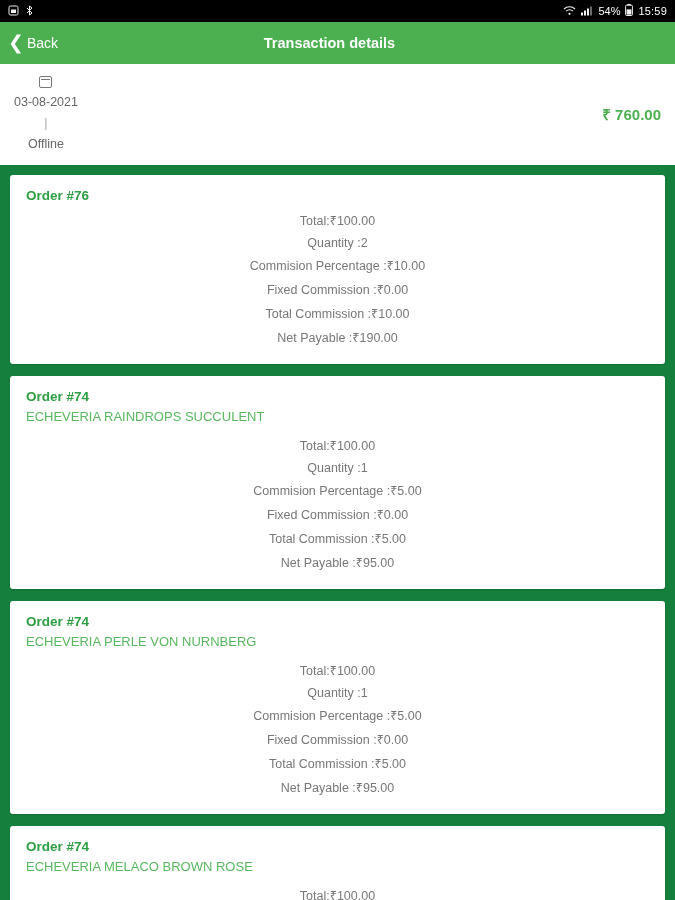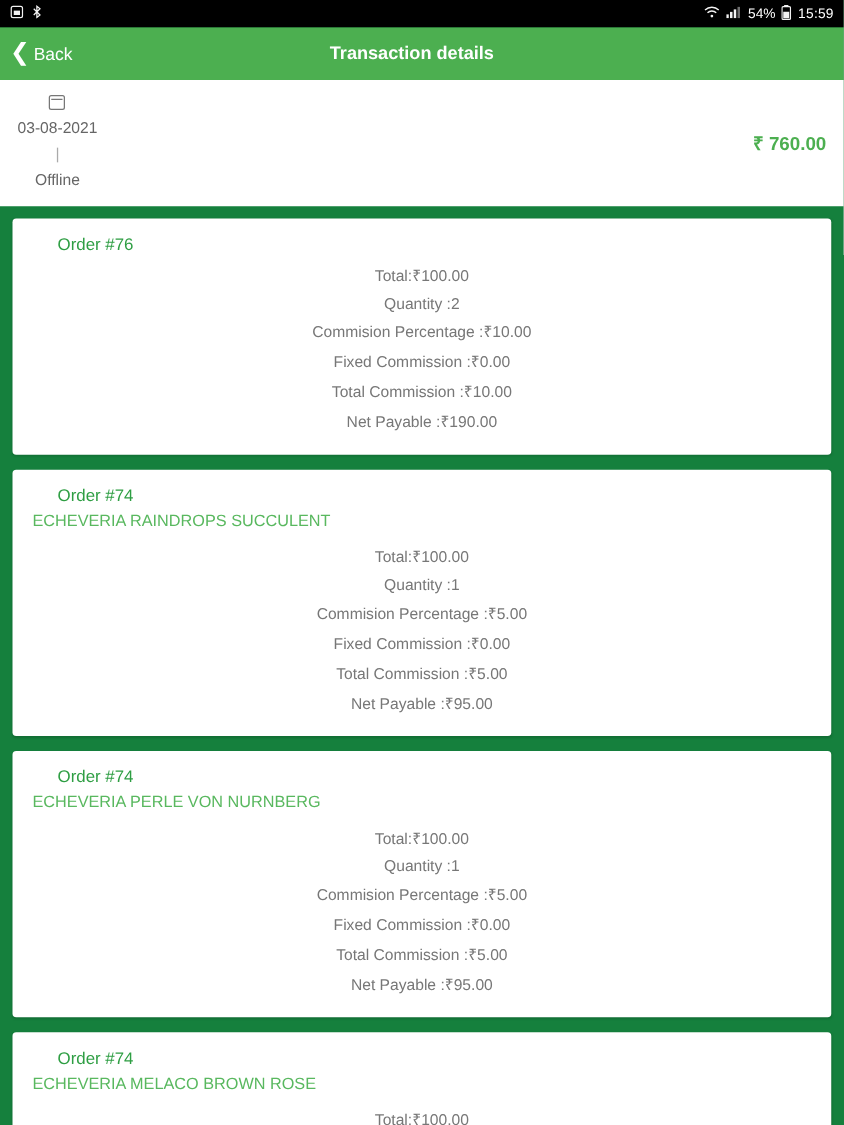--- a/index.html
+++ b/index.html
@@ -149,23 +149,22 @@
   .card {
     background: #fff;
     border-radius: 3px;
     padding: 13px 16px 15px 16px;
     margin-bottom: 12px;
     box-shadow: 0 1px 2px rgba(0,0,0,.16);
   }
   .order-no {
     color: #2e9e43;
     font-size: 13.5px;
-    font-weight: normal;
+    font-weight: bold;
     margin-bottom: 5px;
-    margin-left: 20px;
   }
   .prod-name {
     color: #59b85f;
     font-size: 13px;
     margin-bottom: 9px;
   }
   .line {
     display: flex;
     justify-content: center;
     align-items: baseline;

